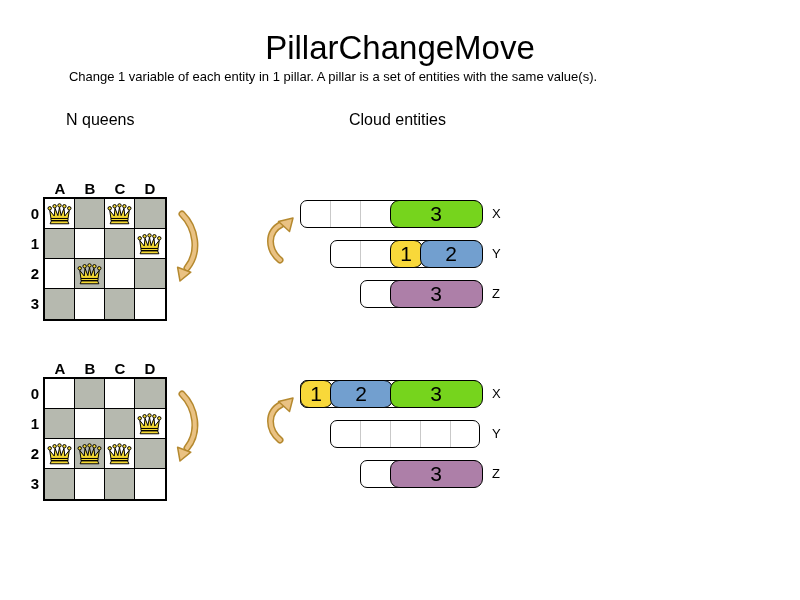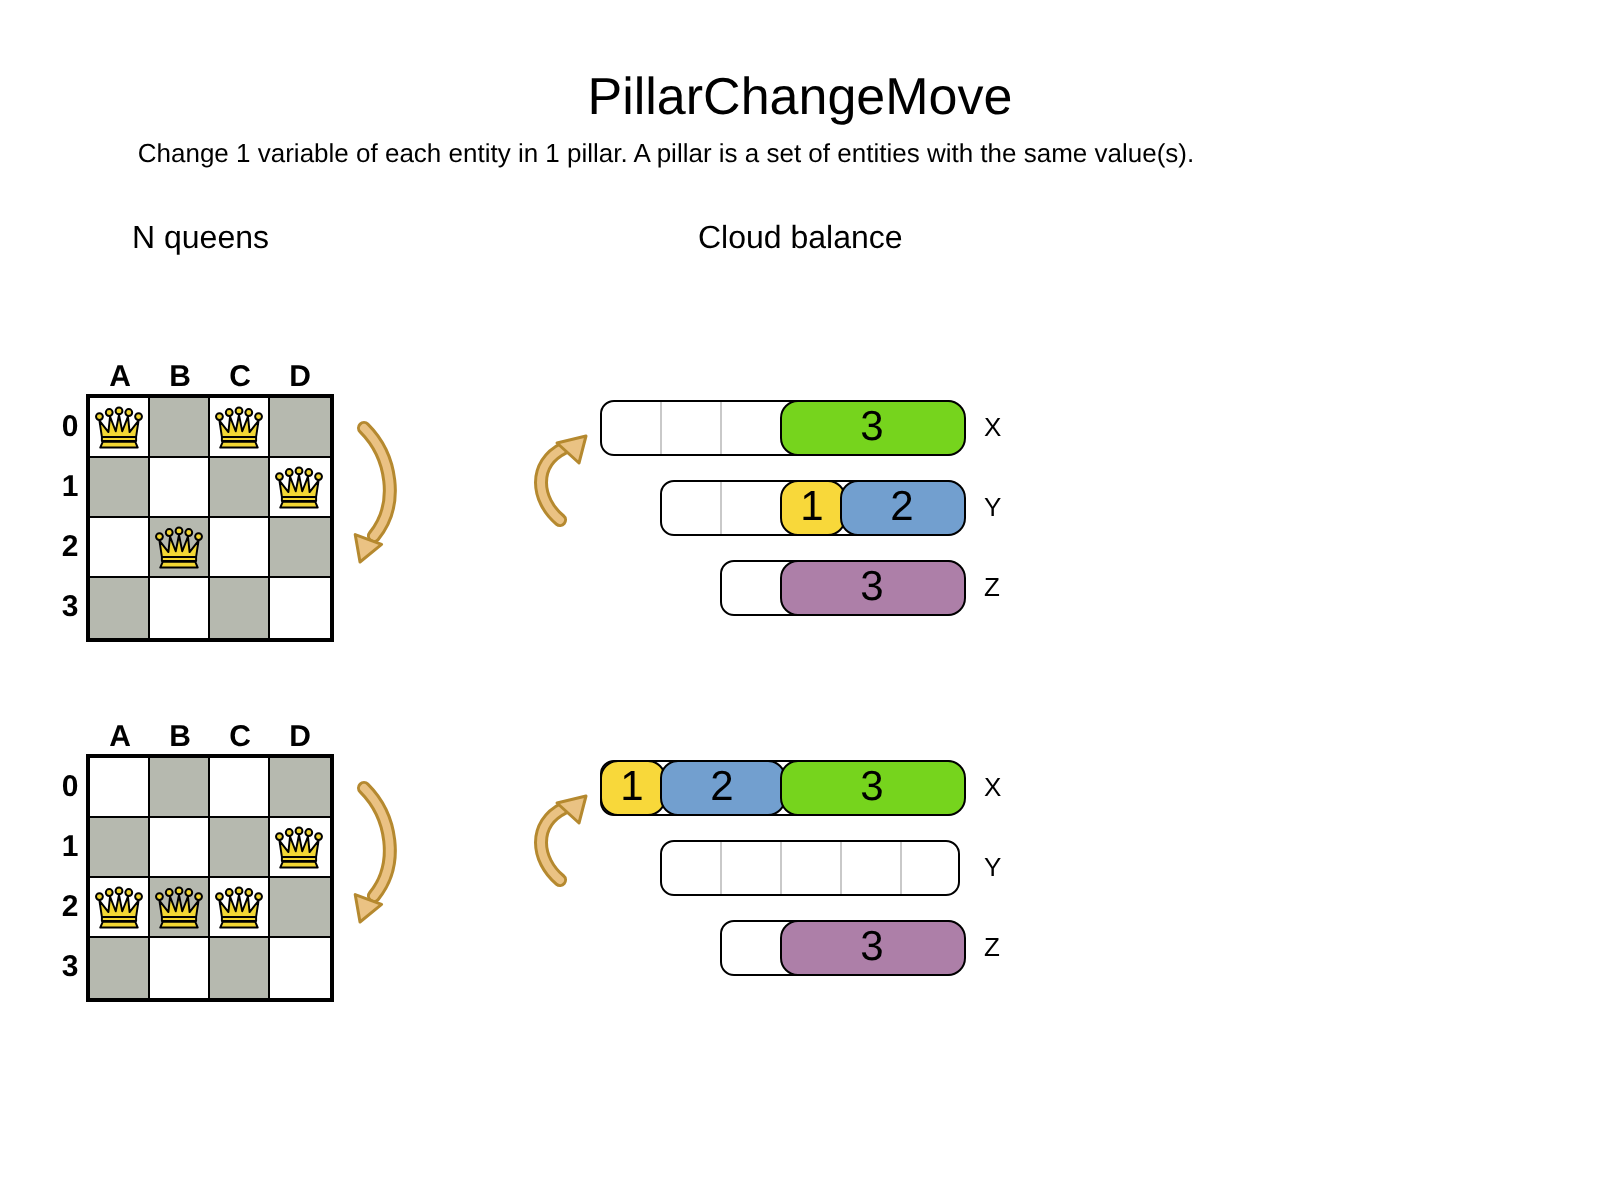--- a/index.html
+++ b/index.html
@@ -1,19 +1,19 @@
 <!DOCTYPE html>
 <html><head>
 <meta charset="utf-8">
 <style>
   html,body{margin:0;padding:0;background:#fff;}
   .page{position:relative;width:800px;height:600px;background:#ffffff;overflow:hidden;
         font-family:"Liberation Sans",sans-serif;color:#000;}
   .title{position:absolute;top:30px;left:0;width:800px;text-align:center;
-         font-size:26px;line-height:36px;}
+         font-size:33px;line-height:36px;}
   .subtitle{position:absolute;top:69px;left:0;width:666px;text-align:center;
             font-size:13px;line-height:16px;}
   .section-label{position:absolute;top:111px;font-size:16px;line-height:18px;}
   .section-label.left{left:66px;}
   .section-label.right{left:349px;}
   .col-label{position:absolute;width:30px;text-align:center;
              font-size:15px;font-weight:bold;line-height:16px;}
   .row-label{position:absolute;width:16px;text-align:center;
              font-size:15px;font-weight:bold;line-height:18px;}
   .board{position:absolute;border:2px solid #000;display:grid;
@@ -32,21 +32,21 @@
 </style>
 </head>
 <body>
 
 <div class="page">
 
   <div class="title">PillarChangeMove</div>
   <div class="subtitle">Change 1 variable of each entity in 1 pillar. A pillar is a set of entities with the same value(s).</div>
 
   <div class="section-label left">N queens</div>
-  <div class="section-label right">Cloud balance</div>
+  <div class="section-label right">Cloud entities</div>
 
   <div id="boards-layer">
       <div class="col-label" style="left: 45px; top: 181px;">A</div>
       <div class="col-label" style="left: 75px; top: 181px;">B</div>
       <div class="col-label" style="left: 105px; top: 181px;">C</div>
       <div class="col-label" style="left: 135px; top: 181px;">D</div>
       <div class="row-label" style="left: 27px; top: 205px;">0</div>
       <div class="row-label" style="left: 27px; top: 235px;">1</div>
       <div class="row-label" style="left: 27px; top: 265px;">2</div>
       <div class="row-label" style="left: 27px; top: 295px;">3</div>

